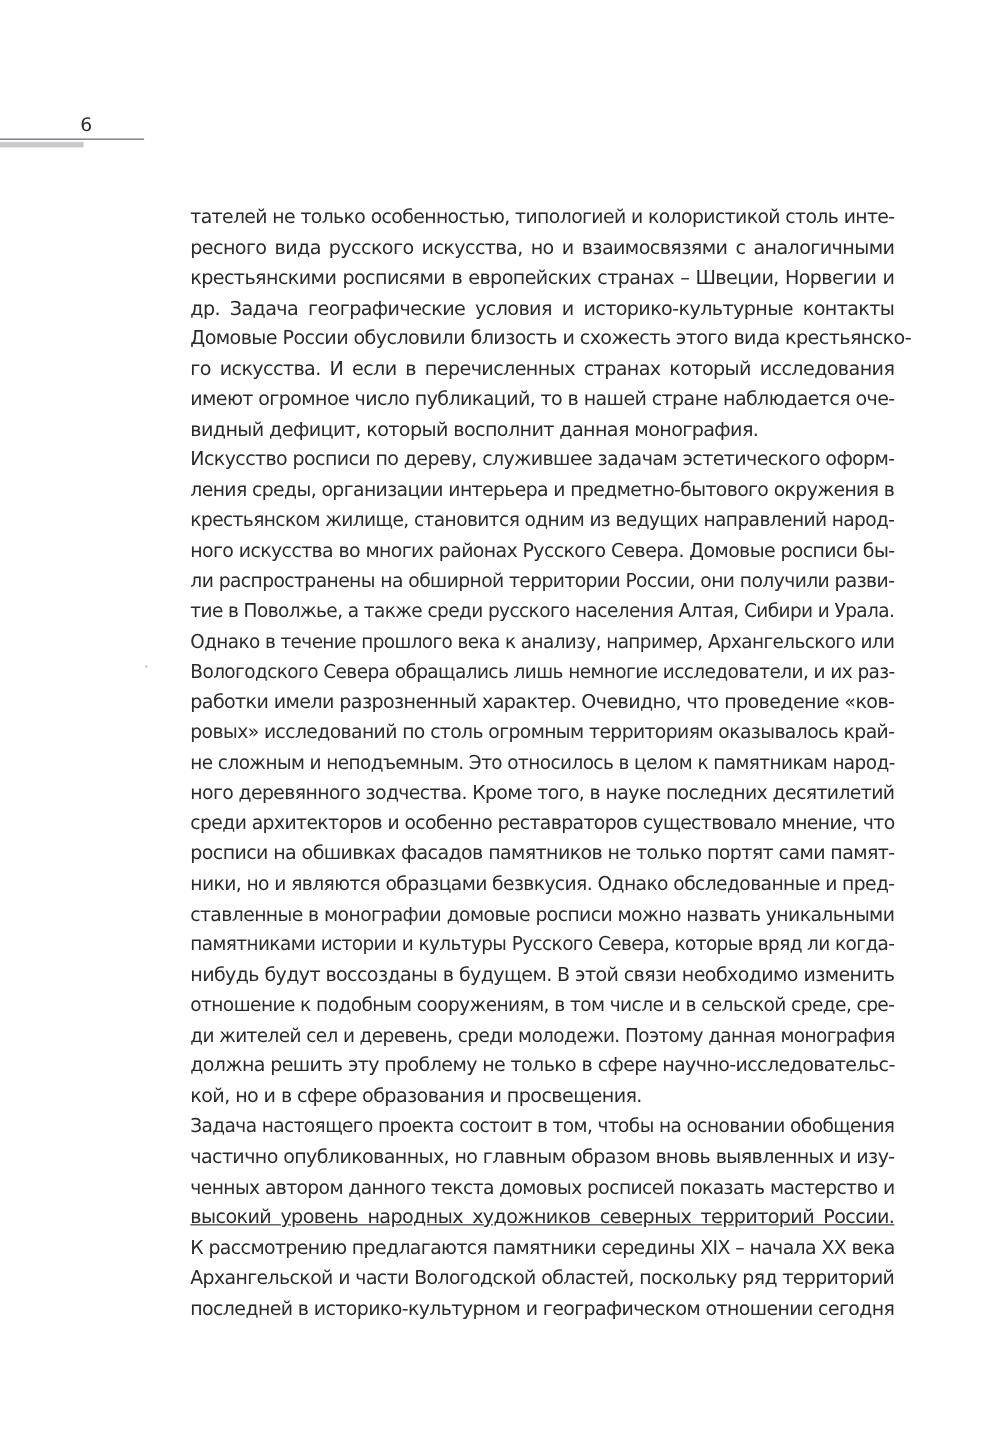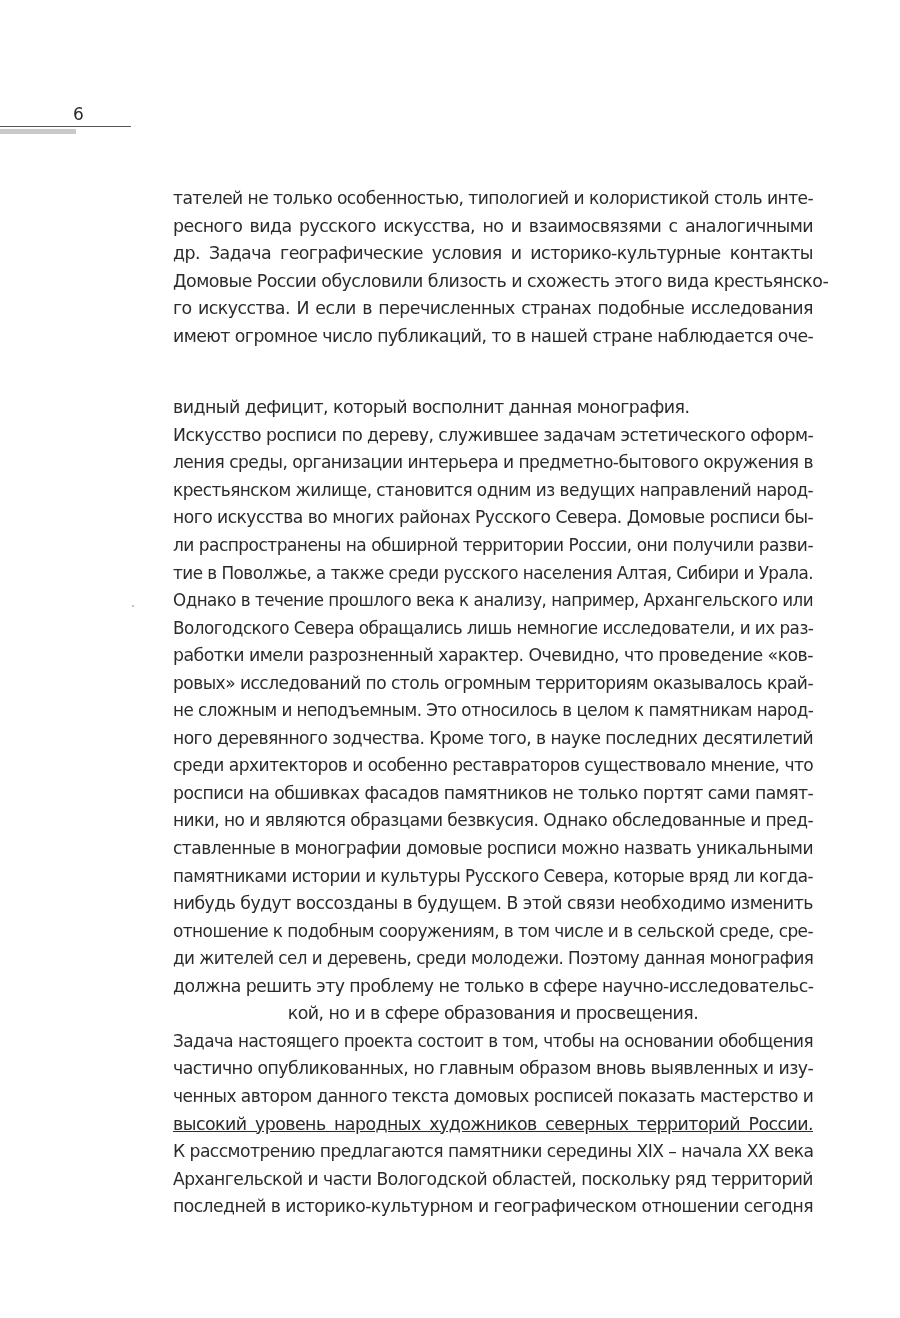--- a/index.html
+++ b/index.html
@@ -80,25 +80,26 @@
   <span class="page-number">6</span>
   <div class="header-rule"></div>
   <div class="header-rule-shadow"></div>
 </div>
 
 <div class="stray-dot"></div>
 
 <div class="body-text" id="body-text">
     <span class="line j" style="display: block; transform-origin: left top; transform: scaleX(0.9831); width: 651px; text-align: justify;">тателей не только особенностью, типологией и колористикой столь инте-</span>
     <span class="line j" style="display: block;">ресного вида русского искусства, но и взаимосвязями с аналогичными</span>
+    <span class="line j" style="display: block;">крестьянскими росписями в европейских странах – Швеции, Норвегии и</span>
     <span class="line j" style="display: block;">др. Задача географические условия и историко-культурные контакты</span>
     <span class="line j" style="display: block;">Домовые России обусловили близость и схожесть этого вида крестьянско-</span>
-    <span class="line j" style="display: block;">го искусства. И если в перечисленных странах подобные исследования</span>
+    <span class="line j" style="display: block;">го искусства. И если в перечисленных странах который исследования</span>
     <span class="line j" style="display: block; transform-origin: left top; transform: scaleX(0.9953); width: 643px; text-align: justify;">имеют огромное число публикаций, то в нашей стране наблюдается оче-</span>
-    <span class="line l" style="display: block; margin-top: 44px;">видный дефицит, который восполнит данная монография.</span>
+    <span class="line l" style="display: block;">видный дефицит, который восполнит данная монография.</span>
     <span class="line j" style="display: block; transform-origin: left top; transform: scaleX(0.9938); width: 644px; text-align: justify;">Искусство росписи по дереву, служившее задачам эстетического оформ-</span>
     <span class="line j" style="display: block; transform-origin: left top; transform: scaleX(0.9816); width: 652px; text-align: justify;">ления среды, организации интерьера и предметно-бытового окружения в</span>
     <span class="line j" style="display: block; transform-origin: left top; transform: scaleX(0.9712); width: 659px; text-align: justify;">крестьянском жилище, становится одним из ведущих направлений народ-</span>
     <span class="line j" style="display: block; transform-origin: left top; transform: scaleX(0.9877); width: 648px; text-align: justify;">ного искусства во многих районах Русского Севера. Домовые росписи бы-</span>
     <span class="line j" style="display: block; transform-origin: left top; transform: scaleX(0.9786); width: 654px; text-align: justify;">ли распространены на обширной территории России, они получили разви-</span>
     <span class="line j" style="display: block; transform-origin: left top; transform: scaleX(0.9668); width: 662px; text-align: justify;">тие в Поволжье, а также среди русского населения Алтая, Сибири и Урала.</span>
     <span class="line j" style="display: block; transform-origin: left top; transform: scaleX(0.961); width: 666px; text-align: justify;">Однако в течение прошлого века к анализу, например, Архангельского или</span>
     <span class="line j" style="display: block; transform-origin: left top; transform: scaleX(0.9668); width: 662px; text-align: justify;">Вологодского Севера обращались лишь немногие исследователи, и их раз-</span>
     <span class="line j" style="display: block; transform-origin: left top; transform: scaleX(0.9969); width: 642px; text-align: justify;">работки имели разрозненный характер. Очевидно, что проведение «ков-</span>
     <span class="line j" style="display: block; transform-origin: left top; transform: scaleX(0.9801); width: 653px; text-align: justify;">ровых» исследований по столь огромным территориям оказывалось край-</span>
@@ -106,21 +107,21 @@
     <span class="line j" style="display: block; transform-origin: left top; transform: scaleX(0.9846); width: 650px; text-align: justify;">ного деревянного зодчества. Кроме того, в науке последних десятилетий</span>
     <span class="line j" style="display: block; transform-origin: left top; transform: scaleX(0.9816); width: 652px; text-align: justify;">среди архитекторов и особенно реставраторов существовало мнение, что</span>
     <span class="line j" style="display: block; transform-origin: left top; transform: scaleX(0.9938); width: 644px; text-align: justify;">росписи на обшивках фасадов памятников не только портят сами памят-</span>
     <span class="line j" style="display: block; transform-origin: left top; transform: scaleX(0.9771); width: 655px; text-align: justify;">ники, но и являются образцами безвкусия. Однако обследованные и пред-</span>
     <span class="line j" style="display: block; transform-origin: left top; transform: scaleX(0.9816); width: 652px; text-align: justify;">ставленные в монографии домовые росписи можно назвать уникальными</span>
     <span class="line j" style="display: block; transform-origin: left top; transform: scaleX(0.9639); width: 664px; text-align: justify;">памятниками истории и культуры Русского Севера, которые вряд ли когда-</span>
     <span class="line j" style="display: block; transform-origin: left top; transform: scaleX(0.9953); width: 643px; text-align: justify;">нибудь будут воссозданы в будущем. В этой связи необходимо изменить</span>
     <span class="line j" style="display: block; transform-origin: left top; transform: scaleX(0.9712); width: 659px; text-align: justify;">отношение к подобным сооружениям, в том числе и в сельской среде, сре-</span>
     <span class="line j" style="display: block; transform-origin: left top; transform: scaleX(0.9639); width: 664px; text-align: justify;">ди жителей сел и деревень, среди молодежи. Поэтому данная монография</span>
     <span class="line j" style="display: block; transform-origin: left top; transform: scaleX(0.9938); width: 644px; text-align: justify;">должна решить эту проблему не только в сфере научно-исследовательс-</span>
-    <span class="line l" style="display: block; text-align: center;">кой, но и в сфере образования и просвещения.</span>
+    <span class="line l" style="display: block;">кой, но и в сфере образования и просвещения.</span>
     <span class="line j" style="display: block; transform-origin: left top; transform: scaleX(0.9682); width: 661px; text-align: justify;">Задача настоящего проекта состоит в том, чтобы на основании обобщения</span>
     <span class="line j" style="display: block; transform-origin: left top; transform: scaleX(0.9953); width: 643px; text-align: justify;">частично опубликованных, но главным образом вновь выявленных и изу-</span>
     <span class="line j" style="display: block; transform-origin: left top; transform: scaleX(0.9771); width: 655px; text-align: justify;">ченных автором данного текста домовых росписей показать мастерство и</span>
     <span class="line j" style="display: block; text-decoration: underline;">высокий уровень народных художников северных территорий России.</span>
     <span class="line j" style="display: block; transform-origin: left top; transform: scaleX(0.9861); width: 649px; text-align: justify;">К рассмотрению предлагаются памятники середины XIX – начала XX века</span>
     <span class="line j" style="display: block; transform-origin: left top; transform: scaleX(0.9861); width: 649px; text-align: justify;">Архангельской и части Вологодской областей, поскольку ряд территорий</span>
     <span class="line j" style="display: block; transform-origin: left top; transform: scaleX(0.9892); width: 647px; text-align: justify;">последней в историко-культурном и географическом отношении сегодня</span>
   </div>
 
 </body></html>

